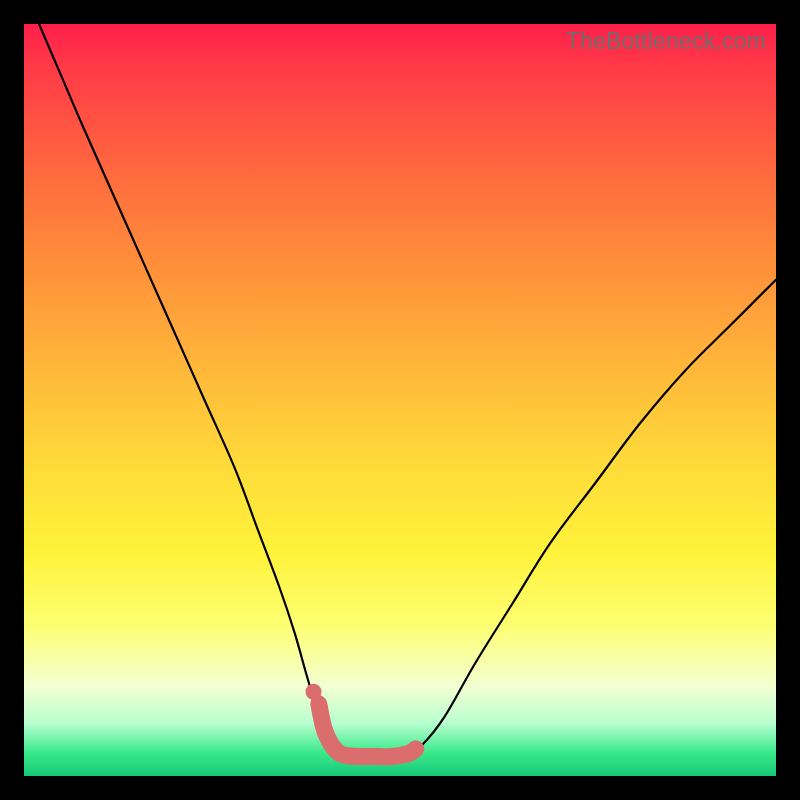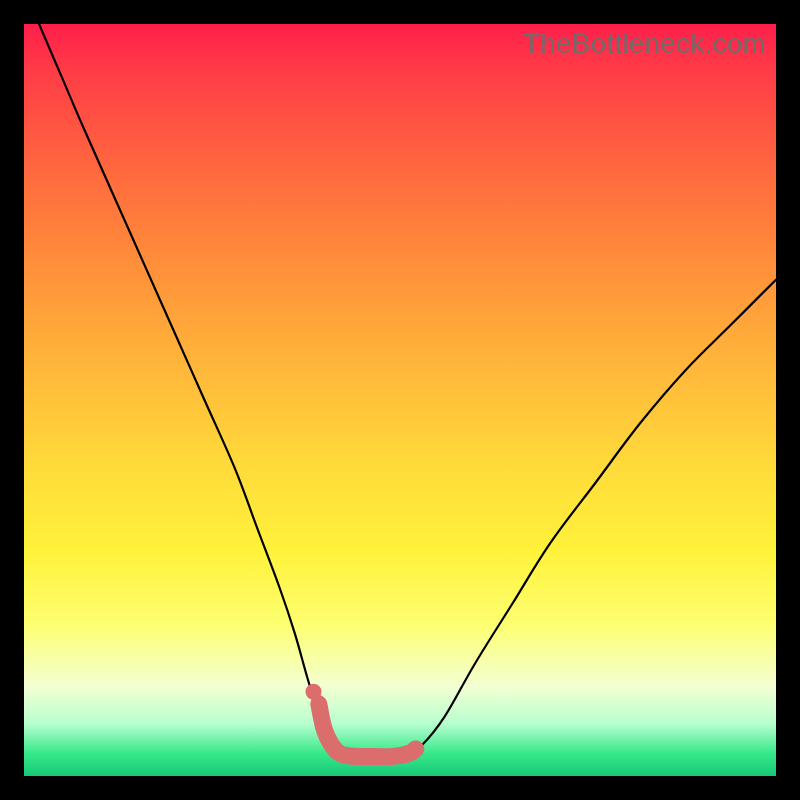--- a/index.html
+++ b/index.html
@@ -31,21 +31,21 @@
       #b8ffcf 93%,
       #37e88a 97%,
       #17c877 100%
     );
   }
   .watermark {
     position: absolute;
     top: 4px;
     right: 10px;
     color: #6d6d6d;
-    font-size: 28px;
+    font-size: 23px;
     font-weight: 500;
     letter-spacing: 0.2px;
     white-space: nowrap;
   }
   svg.plot {
     position: absolute;
     left: 0;
     top: 0;
     width: 752px;
     height: 752px;

